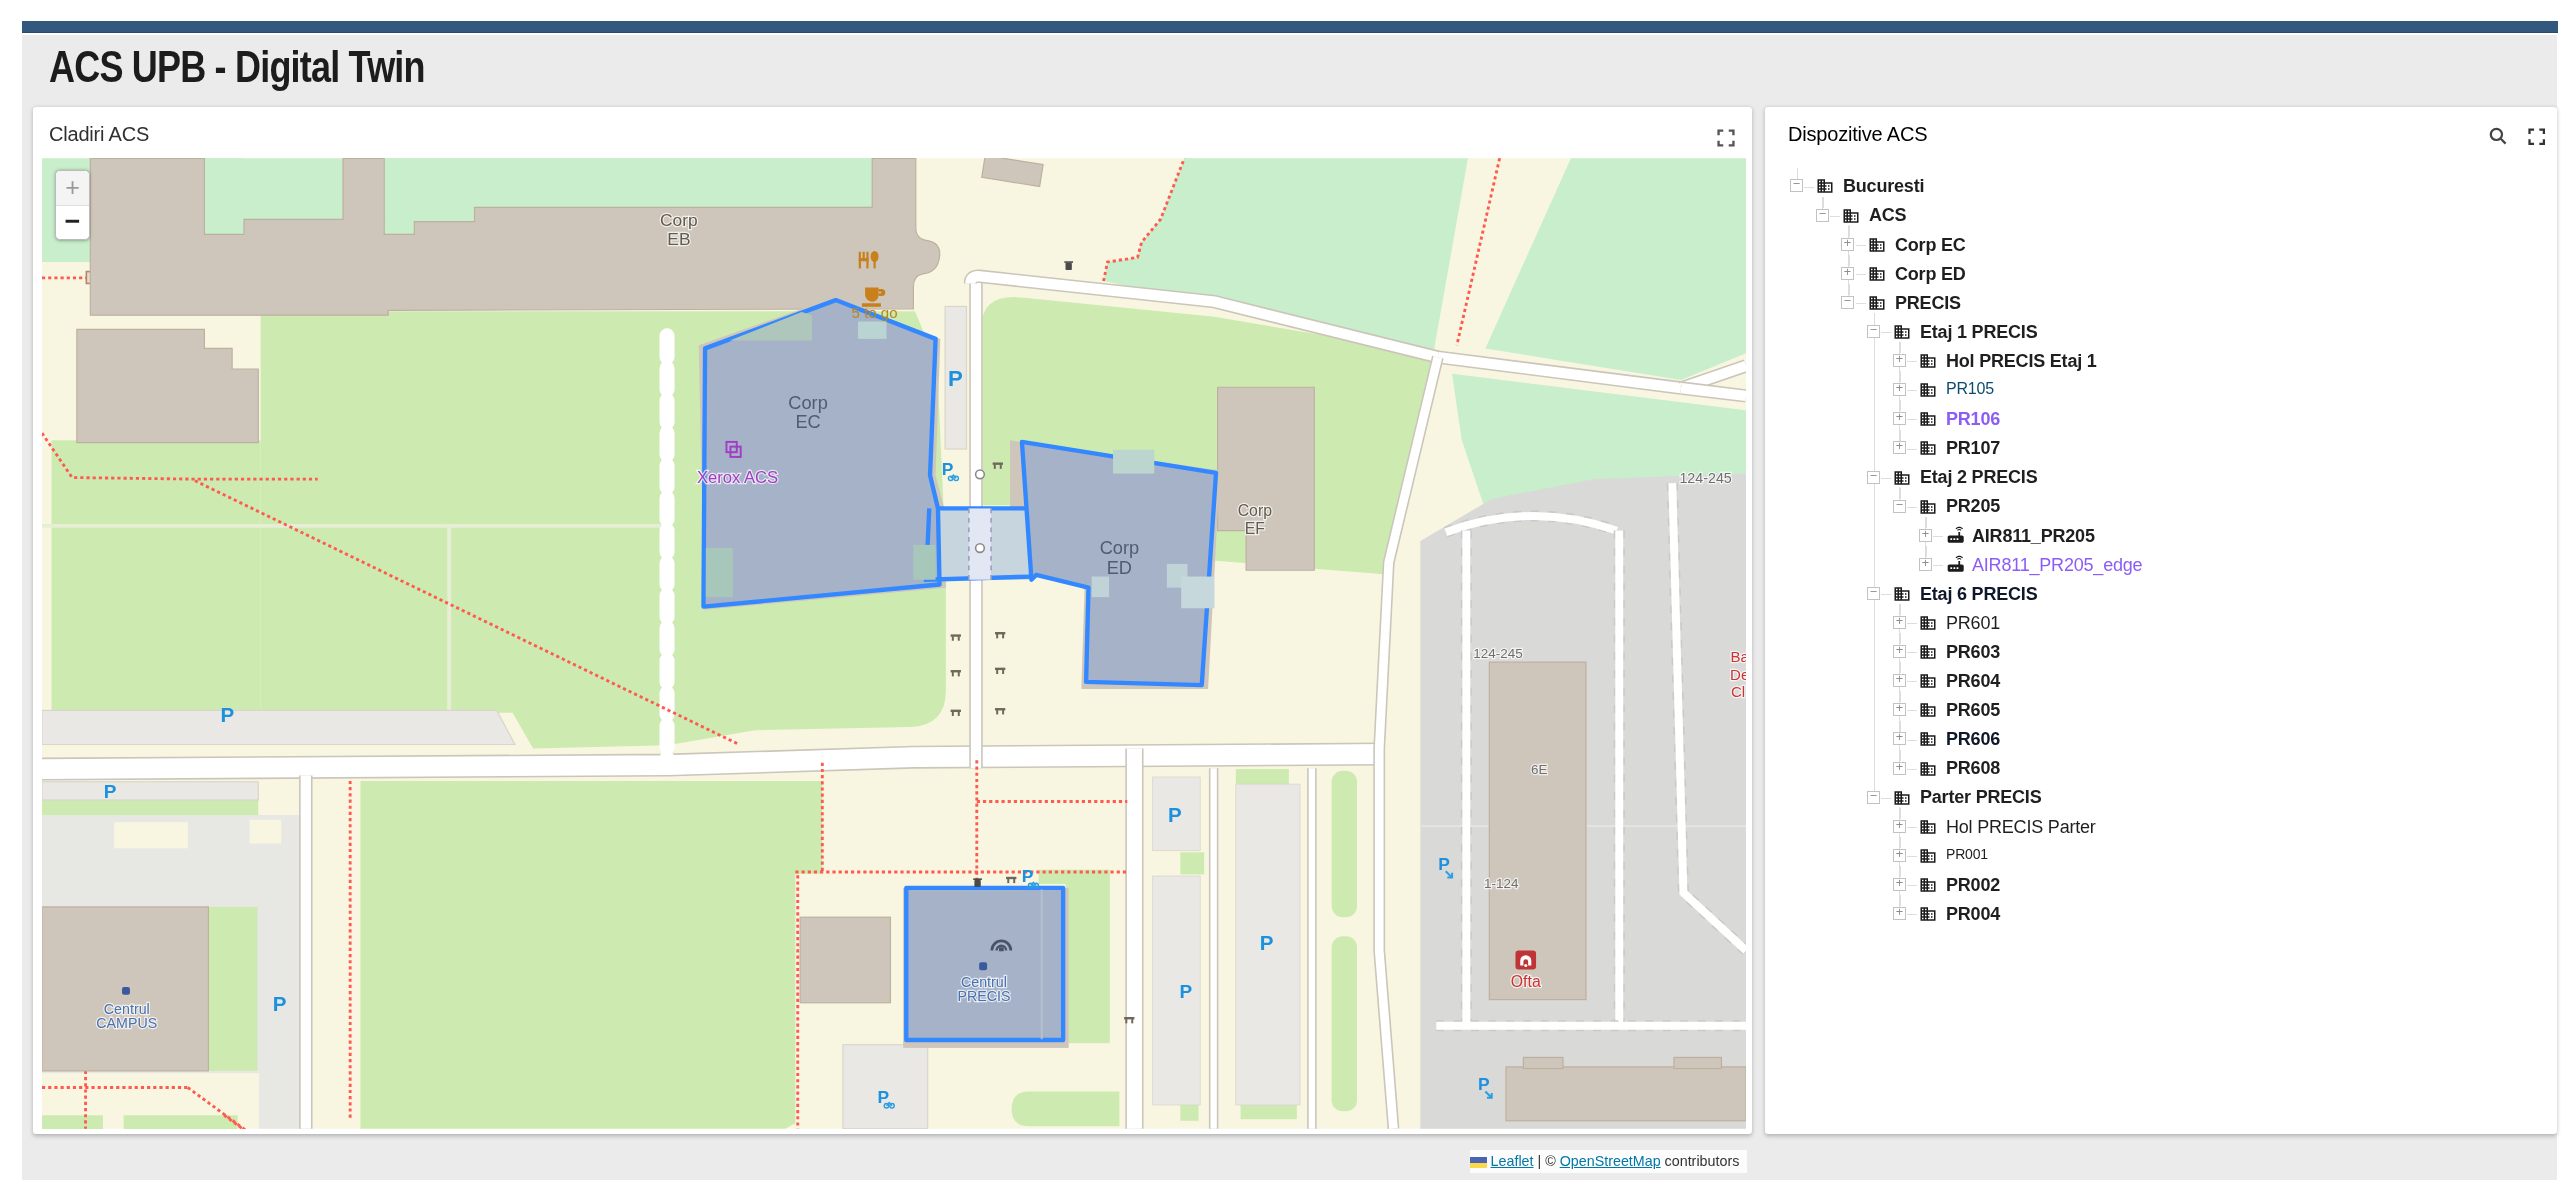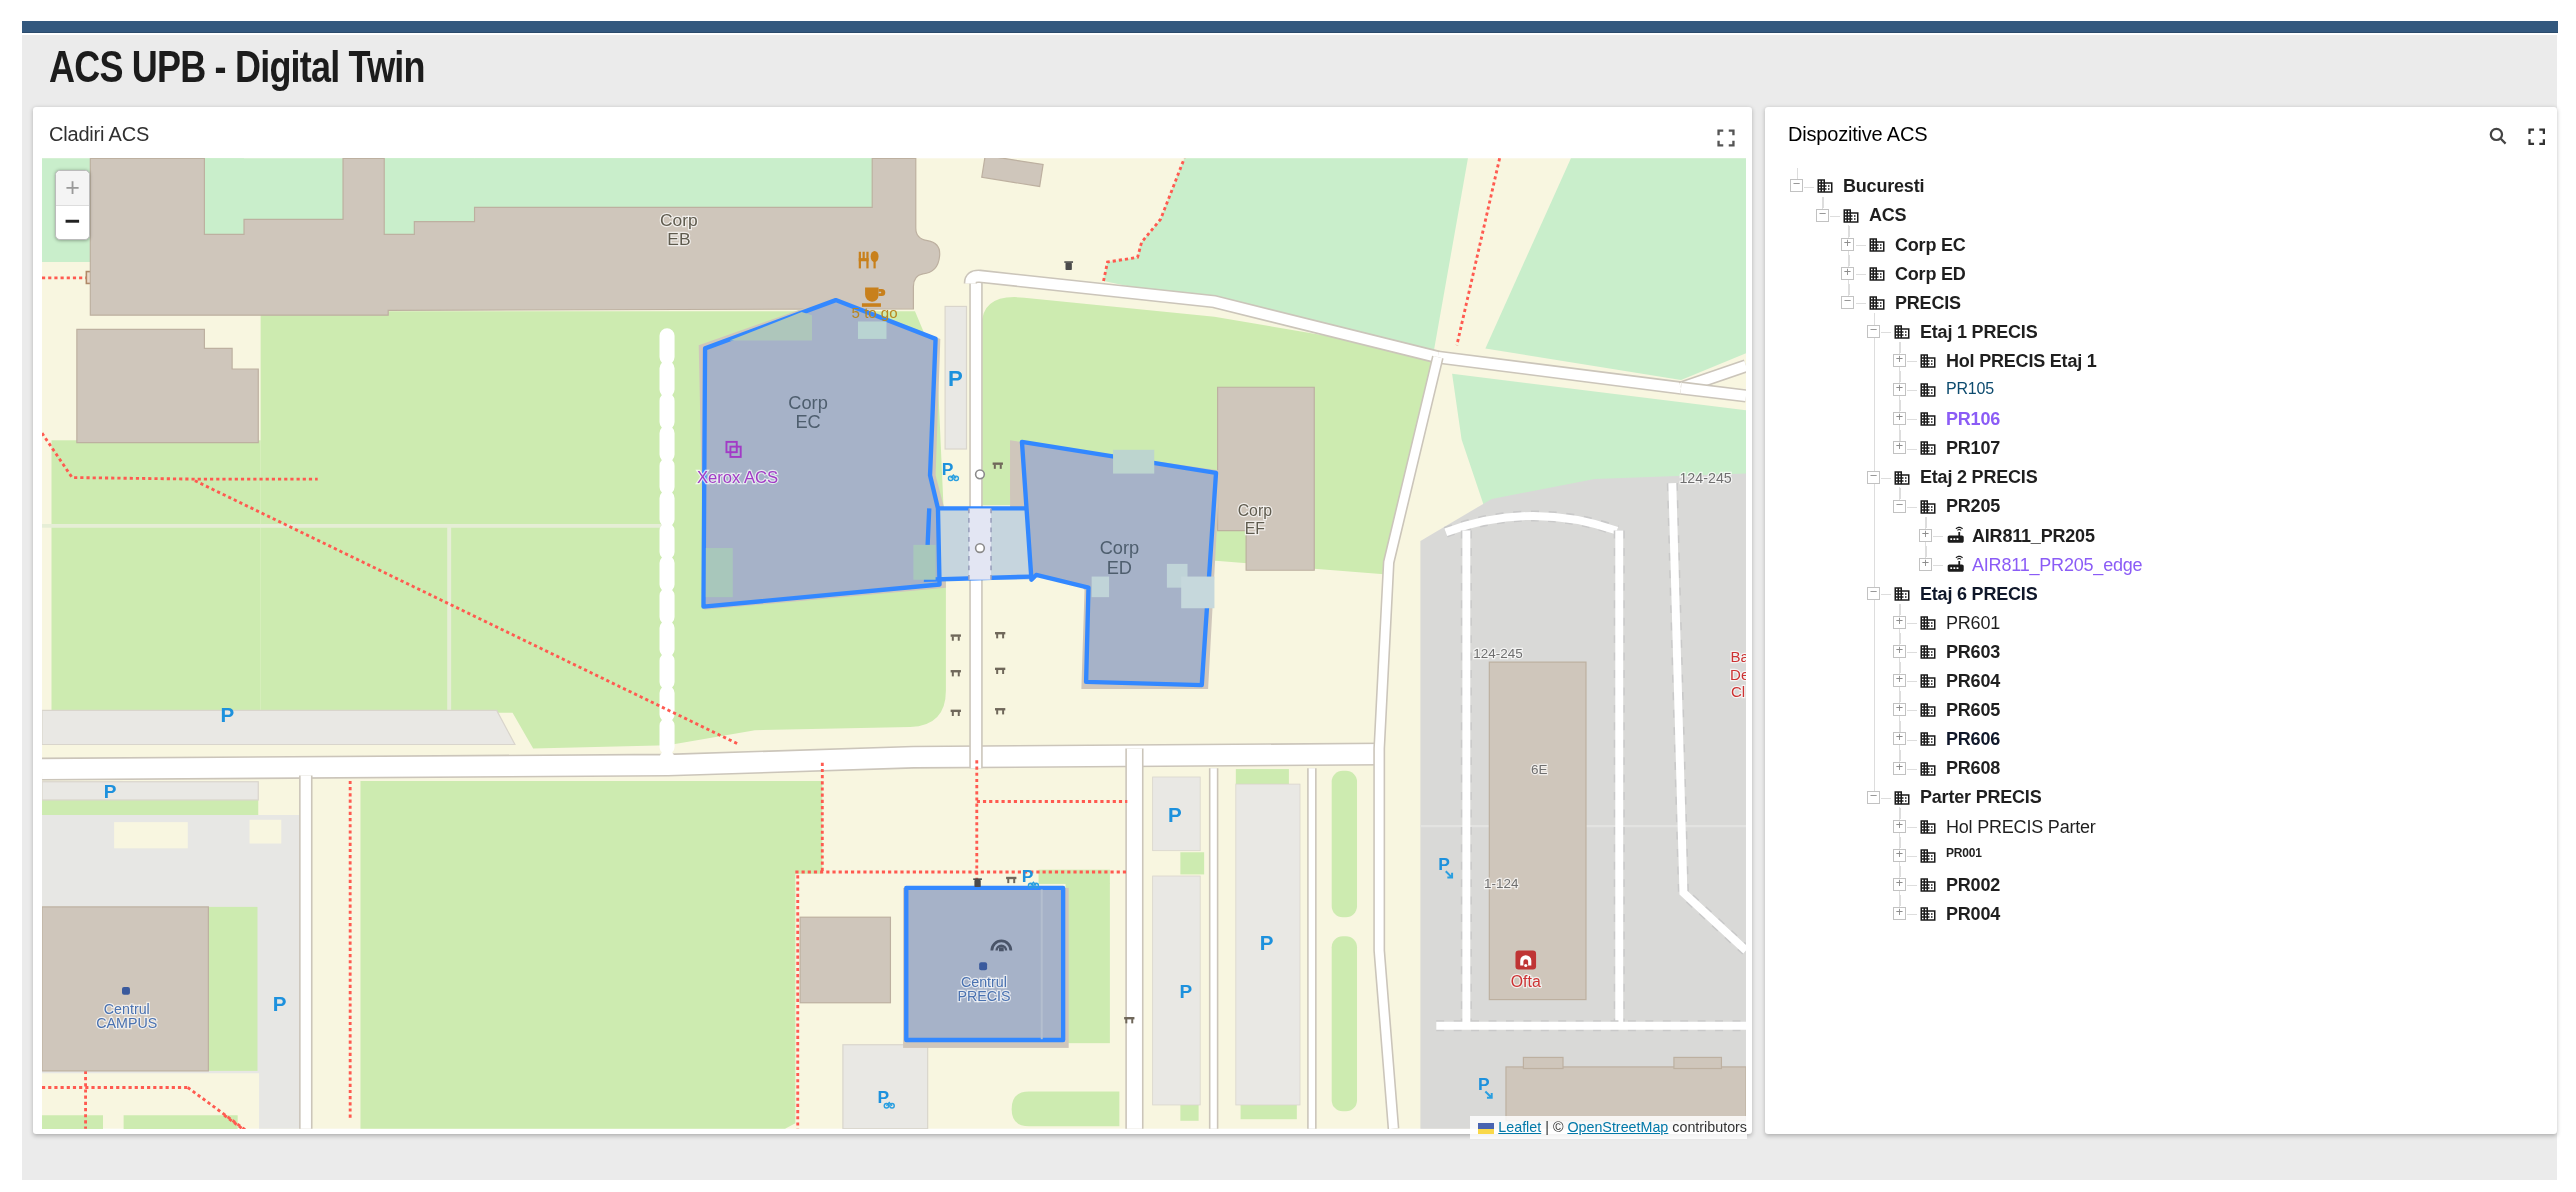--- a/index.html
+++ b/index.html
@@ -268,21 +268,21 @@
 <text x="1189" y="1064" font-size="18" font-family="Liberation Sans,sans-serif" font-weight="normal" fill="#4a72b0" text-anchor="middle" stroke="#ffffff" stroke-width="3" paint-order="stroke" stroke-opacity="0.7">PRECIS</text>
 <text x="878" y="410" font-size="21" font-family="Liberation Sans,sans-serif" font-weight="normal" fill="#a23bc6" text-anchor="middle" stroke="#ffffff" stroke-width="3" paint-order="stroke" stroke-opacity="0.7">Xerox ACS</text>
 <text x="1051" y="201" font-size="19" font-family="Liberation Sans,sans-serif" font-weight="normal" fill="#b8861f" text-anchor="middle">5 to go</text>
 </svg>
 
 <div class="abs" style="left:55px;top:170px;width:35px;height:70px;background:#fff;border:0.8px solid #bbb;border-radius:4.8px;box-shadow:0 0.8px 3.2px rgba(0,0,0,0.3)">
 <div style="height:35px;border-bottom:0.8px solid #ddd;background:#f4f4f4;color:#999;font-size:25px;text-align:center;line-height:33px;border-radius:4.8px 4.8px 0 0">+</div>
 <div style="height:34px;color:#222;font-size:27px;font-weight:bold;text-align:center;line-height:30px">−</div>
 </div>
 
-<div class="abs" style="left:1470px;top:1116px;width:277px;height:23px;background:rgba(255,255,255,0.82);font-size:14.3px;color:#333;line-height:23px;text-align:right;white-space:nowrap;overflow:hidden">
+<div class="abs" style="left:1470px;top:1150px;width:277px;height:23px;background:rgba(255,255,255,0.82);font-size:14.3px;color:#333;line-height:23px;text-align:left;white-space:nowrap;overflow:hidden">
 <span style="display:inline-block;width:16.6px;height:11px;vertical-align:-1.6px"><span style="display:block;height:6px;background:#4964b0"></span><span style="display:block;height:5.2px;background:#f9d849"></span></span>
 <span style="color:#0078a8;text-decoration:underline"> Leaflet</span> | © <span style="color:#0078a8;text-decoration:underline">OpenStreetMap</span> contributors</div>
 
 <div style="position:absolute;left:1822px;top:197px;width:0.8px;height:19px;background:#ddd"></div>
 <div style="position:absolute;left:1848px;top:225px;width:0.8px;height:78px;background:#ddd"></div>
 <div style="position:absolute;left:1874px;top:313px;width:0.8px;height:485px;background:#ddd"></div>
 <div style="position:absolute;left:1899px;top:342px;width:0.8px;height:107px;background:#ddd"></div>
 <div style="position:absolute;left:1899px;top:487px;width:0.8px;height:20px;background:#ddd"></div>
 <div style="position:absolute;left:1925px;top:517px;width:0.8px;height:48px;background:#ddd"></div>
 <div style="position:absolute;left:1899px;top:604px;width:0.8px;height:165px;background:#ddd"></div>
@@ -447,21 +447,21 @@
 <svg style="position:absolute;left:1919px;top:818px" width="18" height="18" viewBox="0 0 24 24">
     <path d="M12 7V3H2v18h20V7H12zM6 19H4v-2h2v2zm0-4H4v-2h2v2zm0-4H4V9h2v2zm0-4H4V5h2v2zm4 12H8v-2h2v2zm0-4H8v-2h2v2zm0-4H8V9h2v2zm0-4H8V5h2v2zm10 12h-8v-2h2v-2h-2v-2h2v-2h-2V9h8v10zm-2-8h-2v2h2v-2zm0 4h-2v2h2v-2z" fill="#1b1b1b"></path>
   </svg>
 <div style="position:absolute;left:1946px;top:817px;font-size:18px;font-weight:normal;color:#1f1f1f;letter-spacing:-0.2px;white-space:nowrap">Hol PRECIS Parter</div>
 <div style="position:absolute;left:1900px;top:837px;width:0.8px;height:11px;background:#ddd"></div>
 <div style="position:absolute;left:1907px;top:856px;width:10.3px;height:0.8px;background:#ddd"></div>
 <div style="position:absolute;left:1893px;top:849px;width:12.7px;height:12.7px;border:1.2px solid #c2c2c2;background:#fff;box-sizing:border-box;color:#8d8d8d;font-size:12.7px;line-height:9.5px;text-align:center">+</div>
 <svg style="position:absolute;left:1919px;top:847px" width="18" height="18" viewBox="0 0 24 24">
     <path d="M12 7V3H2v18h20V7H12zM6 19H4v-2h2v2zm0-4H4v-2h2v2zm0-4H4V9h2v2zm0-4H4V5h2v2zm4 12H8v-2h2v2zm0-4H8v-2h2v2zm0-4H8V9h2v2zm0-4H8V5h2v2zm10 12h-8v-2h2v-2h-2v-2h2v-2h-2V9h8v10zm-2-8h-2v2h2v-2zm0 4h-2v2h2v-2z" fill="#1b1b1b"></path>
   </svg>
-<div style="position:absolute;left:1946px;top:846px;font-size:12px;font-weight:bold;color:#1f1f1f;letter-spacing:-0.2px;white-space:nowrap">PR001</div>
+<div style="position:absolute;left:1946px;top:846px;font-size:14px;font-weight:normal;color:#1f1f1f;letter-spacing:-0.2px;white-space:nowrap">PR001</div>
 <div style="position:absolute;left:1900px;top:866px;width:0.8px;height:11px;background:#ddd"></div>
 <div style="position:absolute;left:1907px;top:885px;width:10.3px;height:0.8px;background:#ddd"></div>
 <div style="position:absolute;left:1893px;top:878px;width:12.7px;height:12.7px;border:1.2px solid #c2c2c2;background:#fff;box-sizing:border-box;color:#8d8d8d;font-size:12.7px;line-height:9.5px;text-align:center">+</div>
 <svg style="position:absolute;left:1919px;top:876px" width="18" height="18" viewBox="0 0 24 24">
     <path d="M12 7V3H2v18h20V7H12zM6 19H4v-2h2v2zm0-4H4v-2h2v2zm0-4H4V9h2v2zm0-4H4V5h2v2zm4 12H8v-2h2v2zm0-4H8v-2h2v2zm0-4H8V9h2v2zm0-4H8V5h2v2zm10 12h-8v-2h2v-2h-2v-2h2v-2h-2V9h8v10zm-2-8h-2v2h2v-2zm0 4h-2v2h2v-2z" fill="#1b1b1b"></path>
   </svg>
 <div style="position:absolute;left:1946px;top:875px;font-size:18px;font-weight:bold;color:#1f1f1f;letter-spacing:-0.2px;white-space:nowrap">PR002</div>
 <div style="position:absolute;left:1900px;top:895px;width:0.8px;height:11px;background:#ddd"></div>
 <div style="position:absolute;left:1907px;top:914px;width:10.3px;height:0.8px;background:#ddd"></div>
 <div style="position:absolute;left:1893px;top:907px;width:12.7px;height:12.7px;border:1.2px solid #c2c2c2;background:#fff;box-sizing:border-box;color:#8d8d8d;font-size:12.7px;line-height:9.5px;text-align:center">+</div>

